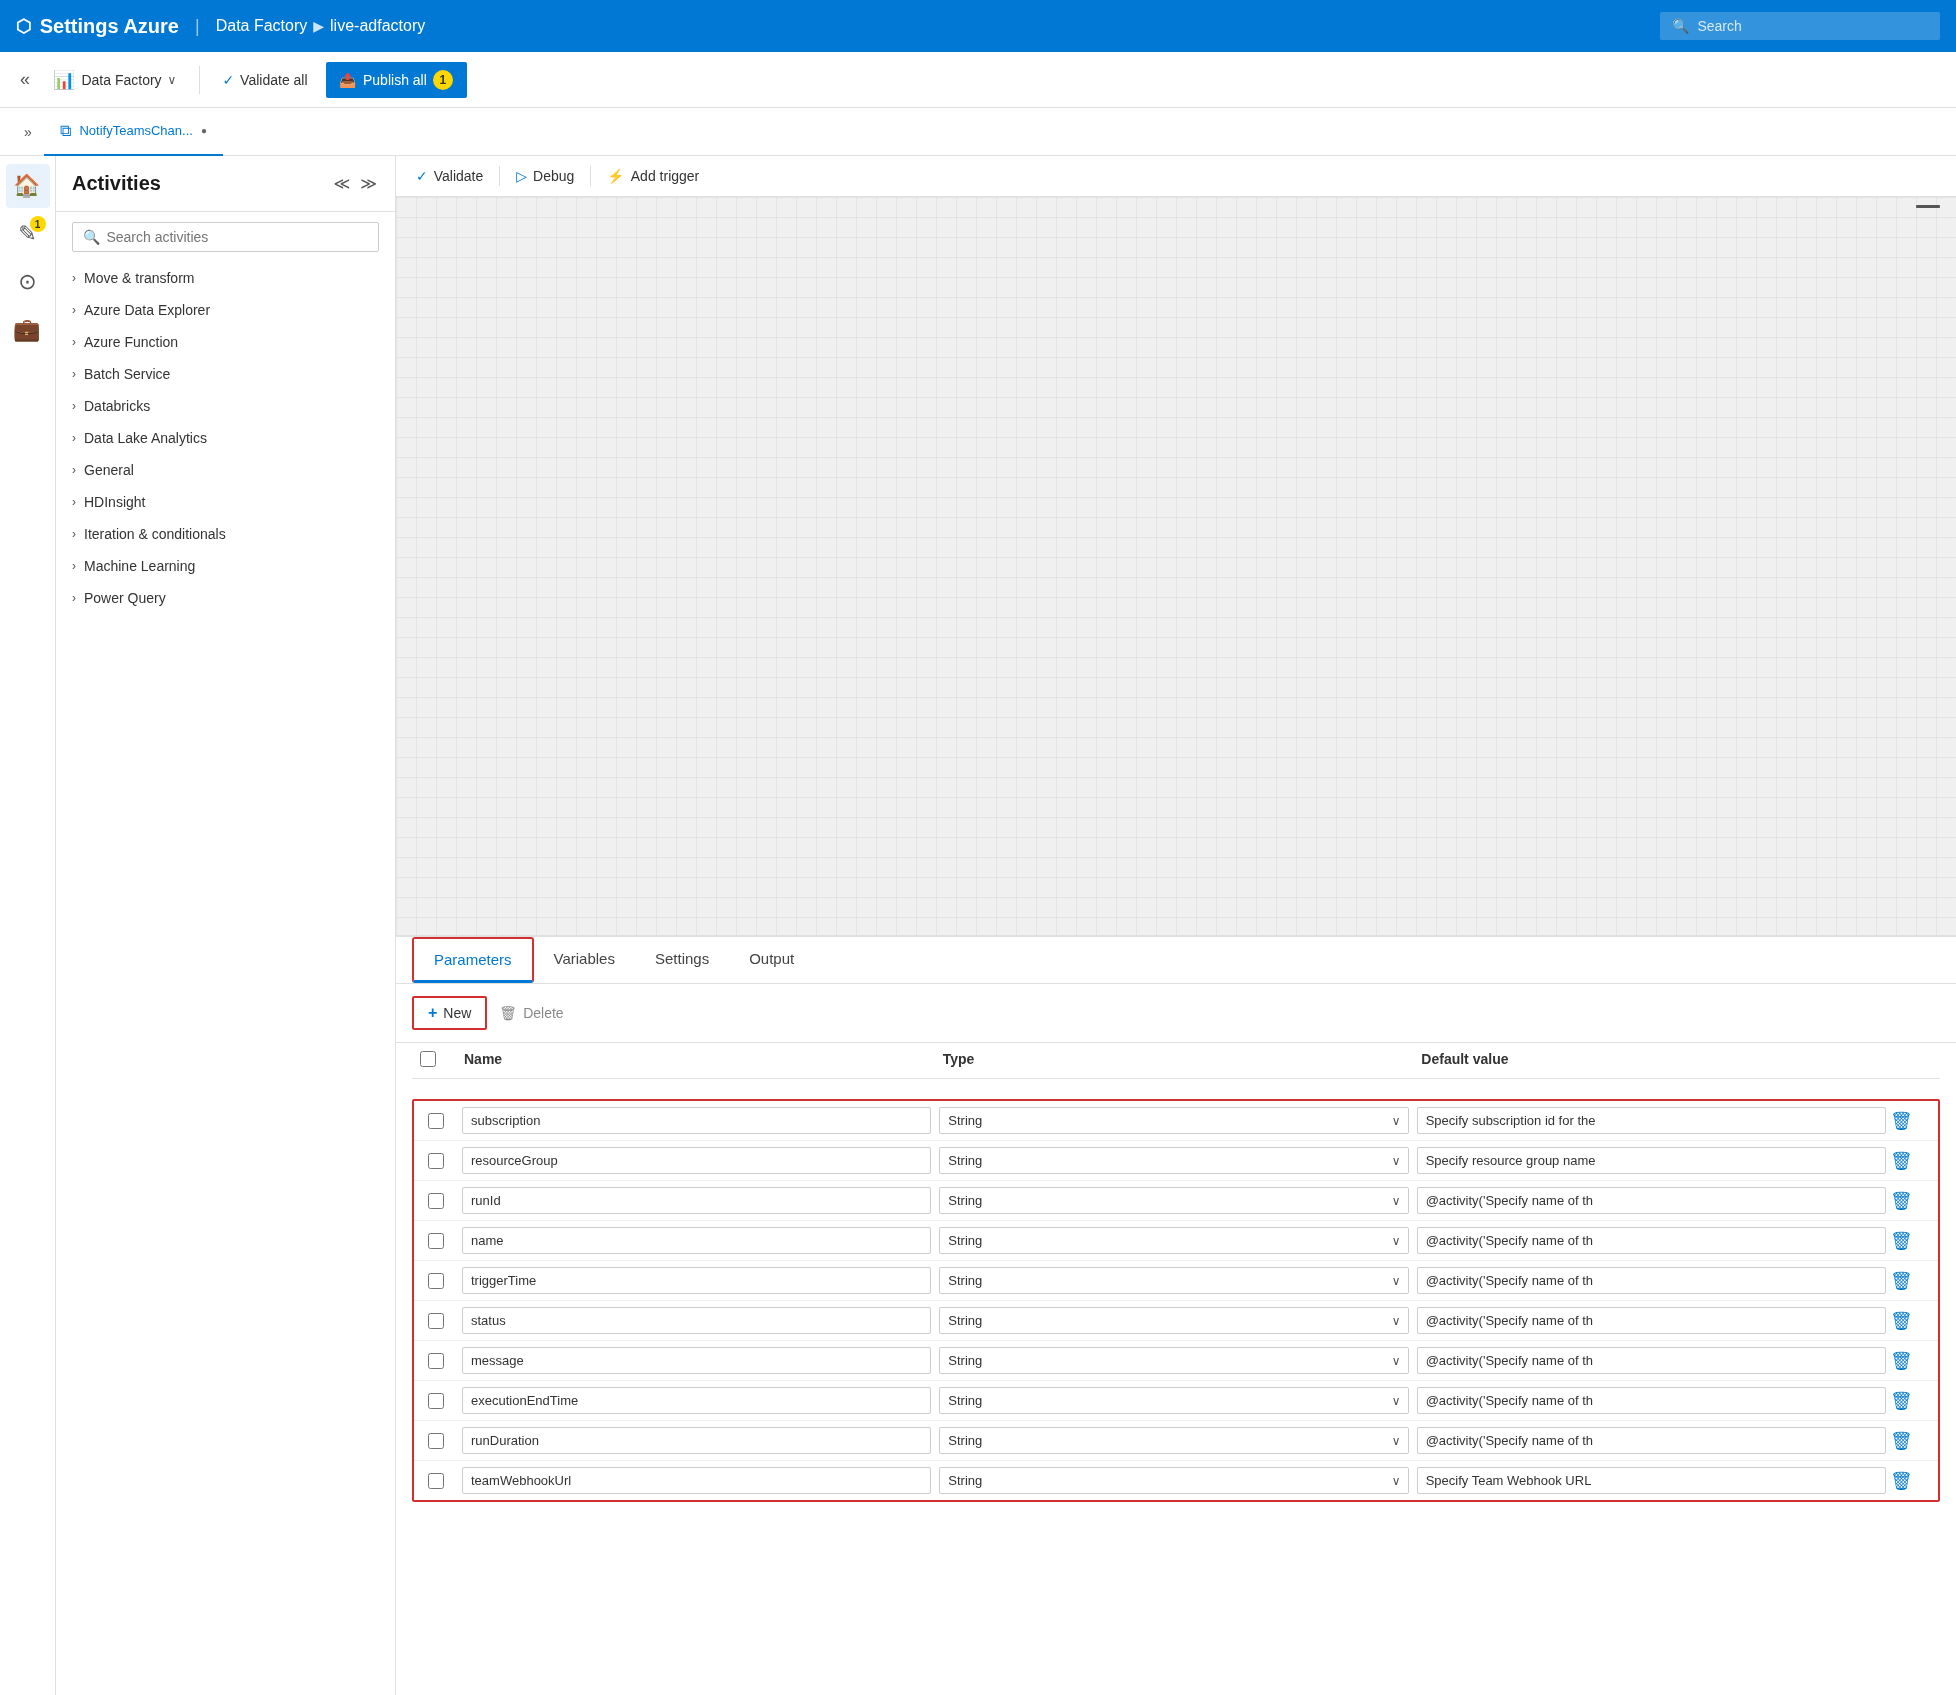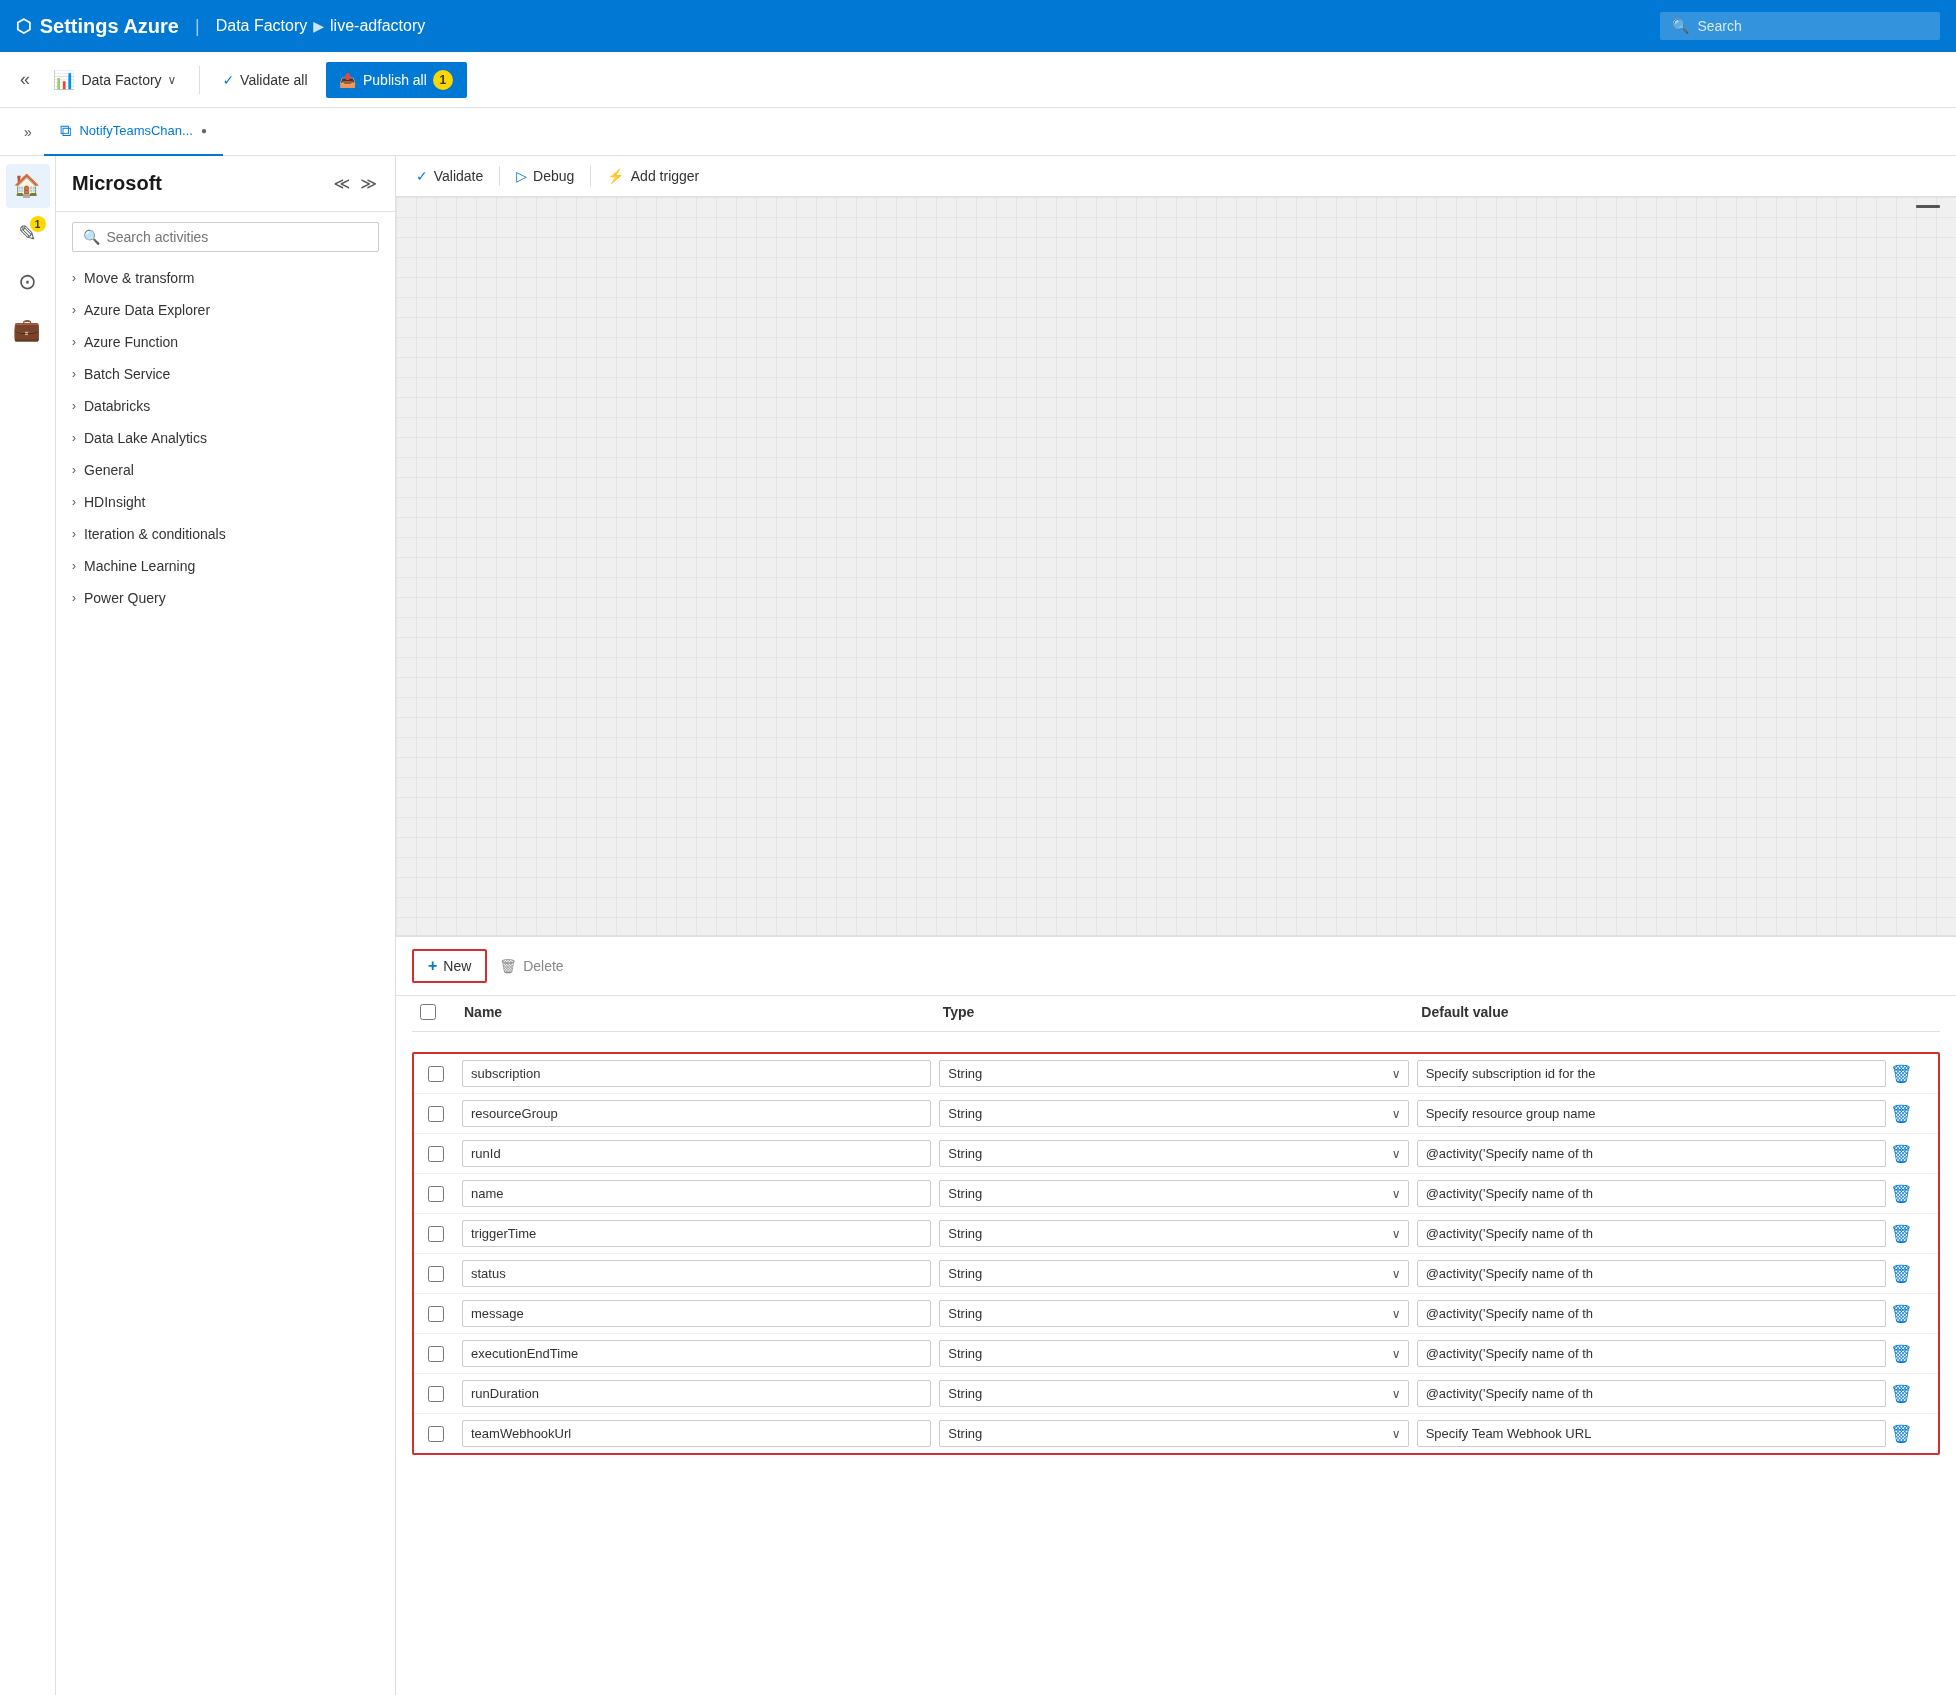--- a/index.html
+++ b/index.html
@@ -513,21 +513,21 @@
     <button class="side-icon-btn" style="position:relative;">
       ✎
       <span class="notif-badge">1</span>
     </button>
     <button class="side-icon-btn">⊙</button>
     <button class="side-icon-btn">💼</button>
   </div>
 
   <div class="activities-panel">
     <div class="activities-header">
-      <span class="activities-title">Microsoft</span>
+      <span class="activities-title">Activities</span>
       <div class="activities-icons">
         <button class="activities-icon-btn">≪</button>
         <button class="activities-icon-btn">≫</button>
       </div>
     </div>
 
     <div class="search-box">
       <span style="color:#888;font-size:14px;">🔍</span>
       <input type="text" style="border: none; outline: none; font-size: 14px; color: rgb(102, 102, 102); width: 100%;" placeholder="Search activities">
     </div>
@@ -598,20 +598,34 @@
         <span>Add trigger</span>
       </button>
     </div>
 
     <div class="canvas">
       <div class="canvas-grid"></div>
       <div class="minus-bar"></div>
     </div>
 
     <div class="bottom-panel">
+      <div class="bottom-tabs">
+        <div class="bottom-tab active bottom-tab-border-indicator">
+          <span>Parameters</span>
+        </div>
+        <div class="bottom-tab">
+          <span>Variables</span>
+        </div>
+        <div class="bottom-tab">
+          <span>Settings</span>
+        </div>
+        <div class="bottom-tab">
+          <span>Output</span>
+        </div>
+      </div>
 
       <div class="params-toolbar">
         <button class="new-btn">
           <span class="plus">+</span>
           <span>New</span>
         </button>
         <button class="delete-btn">
           <span>🗑</span>
           <span>Delete</span>
         </button>

